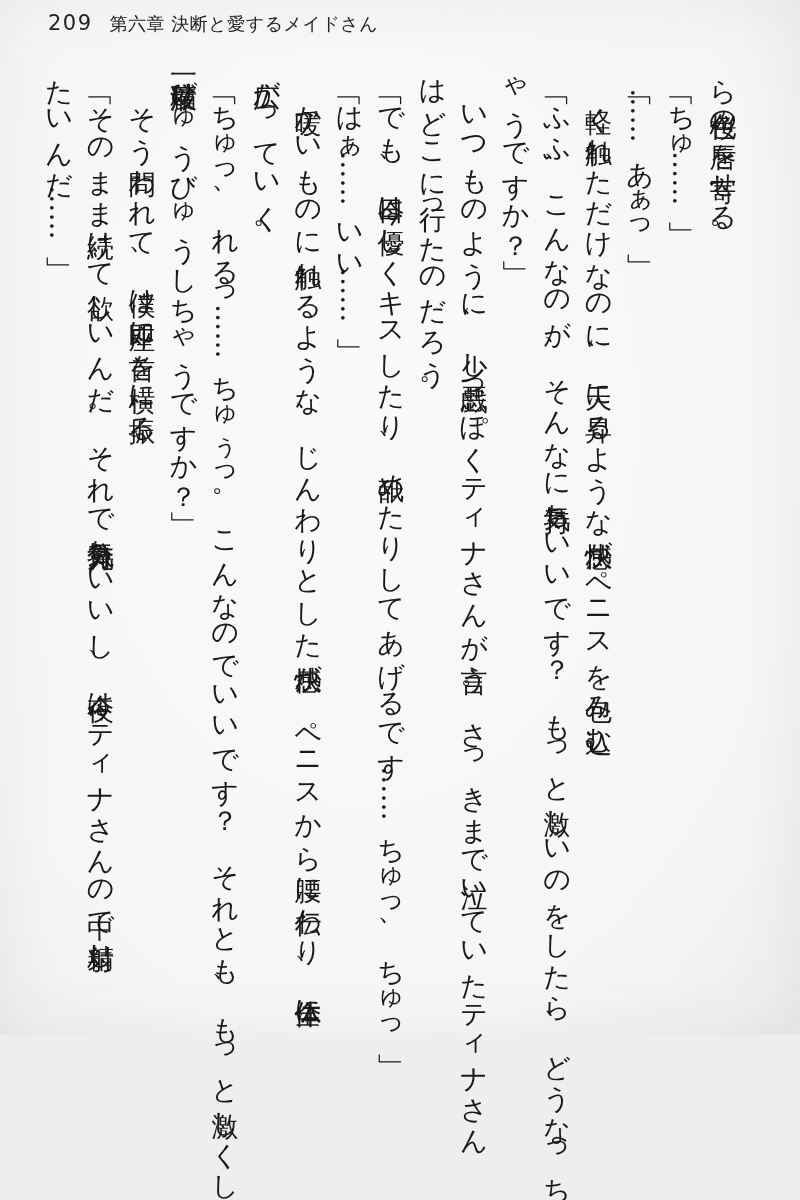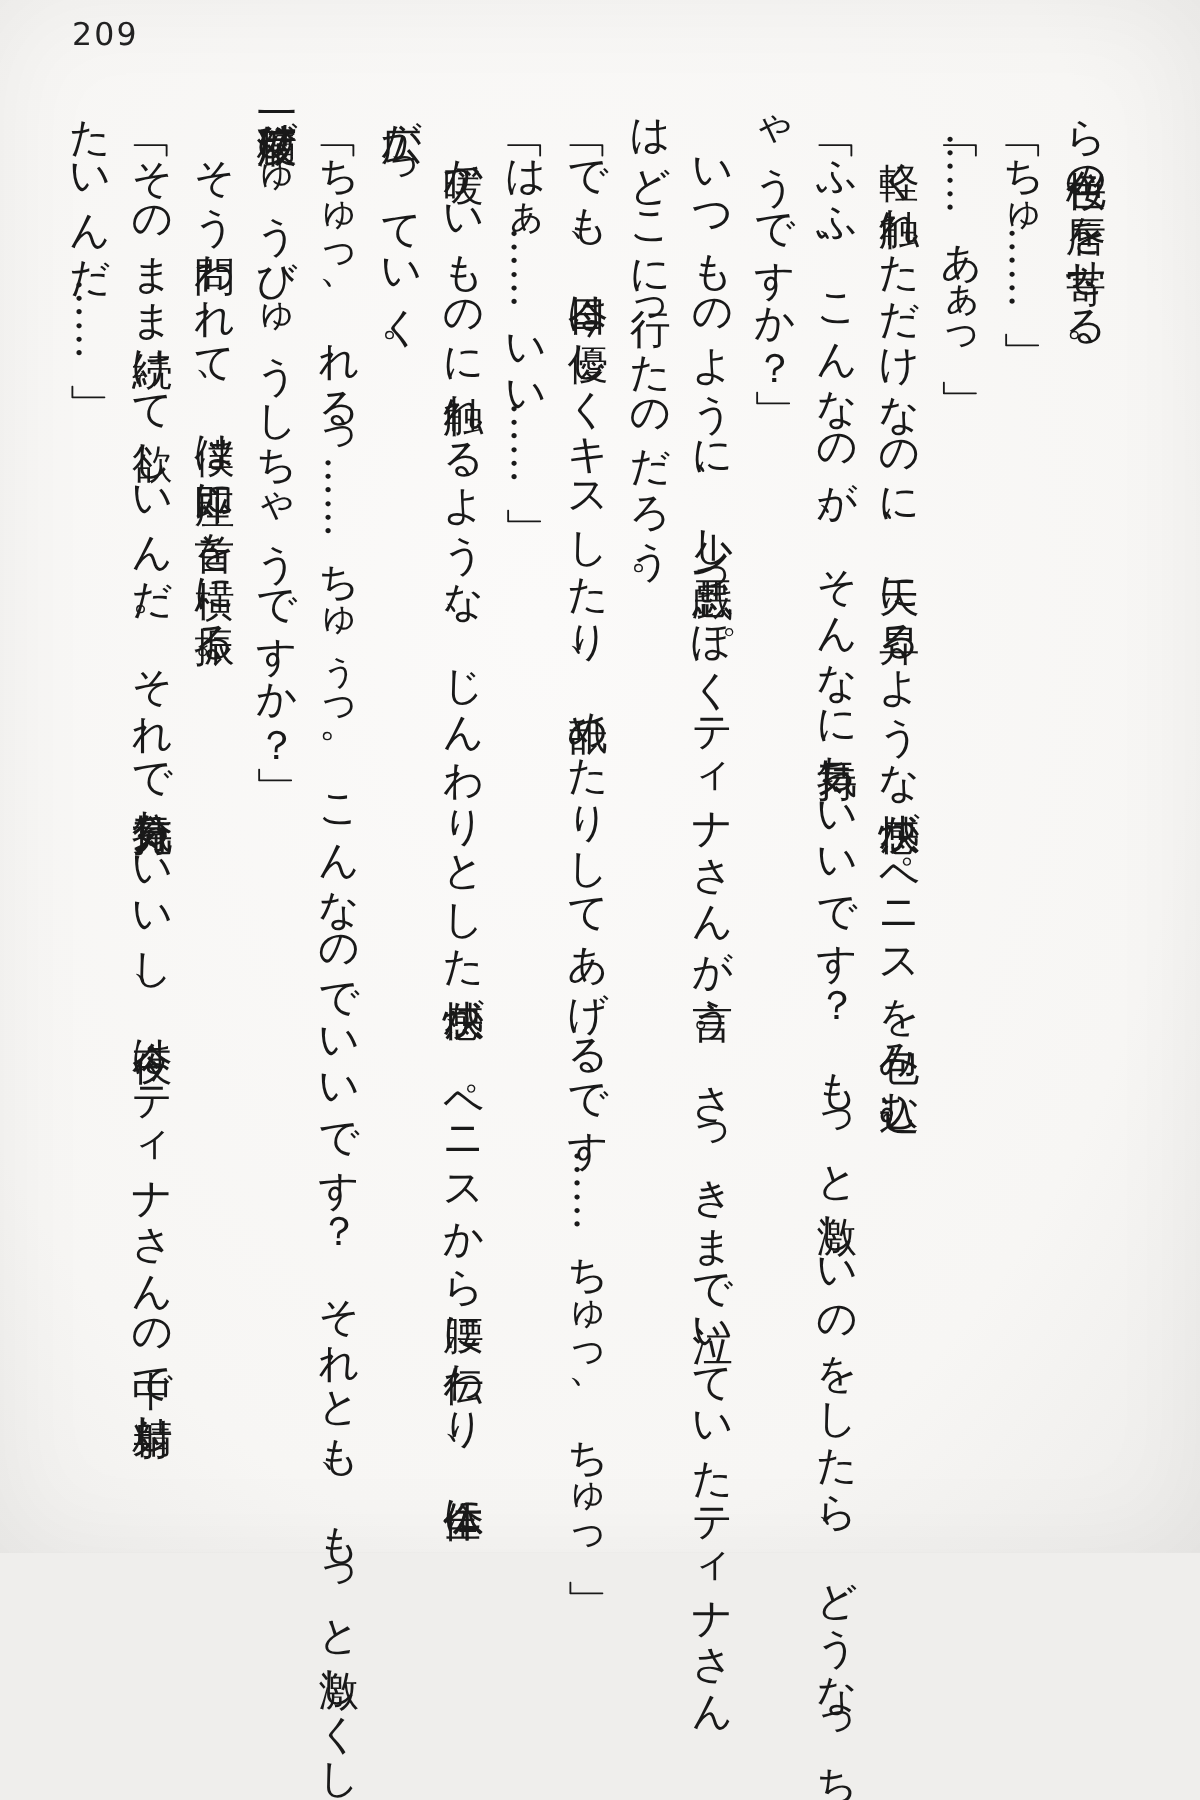--- a/index.html
+++ b/index.html
@@ -64,20 +64,21 @@
     text-indent: 1em;
   }
 </style>
 </head>
 <body>
 
 <div class="page">
 
   <header class="page-header">
     <span class="page-number">209</span>
+    <span class="chapter-title">第六章 決断と愛するメイドさん</span>
   </header>
 
   <main class="body-text" id="body-text">
 
   <p class="line">ら桜色の唇を寄せる。</p>
       <p class="line indented">「ちゅ……」</p>
       <p class="line indented">「……あぁっ」</p>
       <p class="line indented">軽く触れただけなのに、天に昇るような快感がペニスを包み込む。</p>
       <p class="line indented">「ふふ、こんなのが、そんなに気持ちいいです？　もっと激しいのをしたら、どうなっち</p>
       <p class="line">ゃうですか？」</p>

